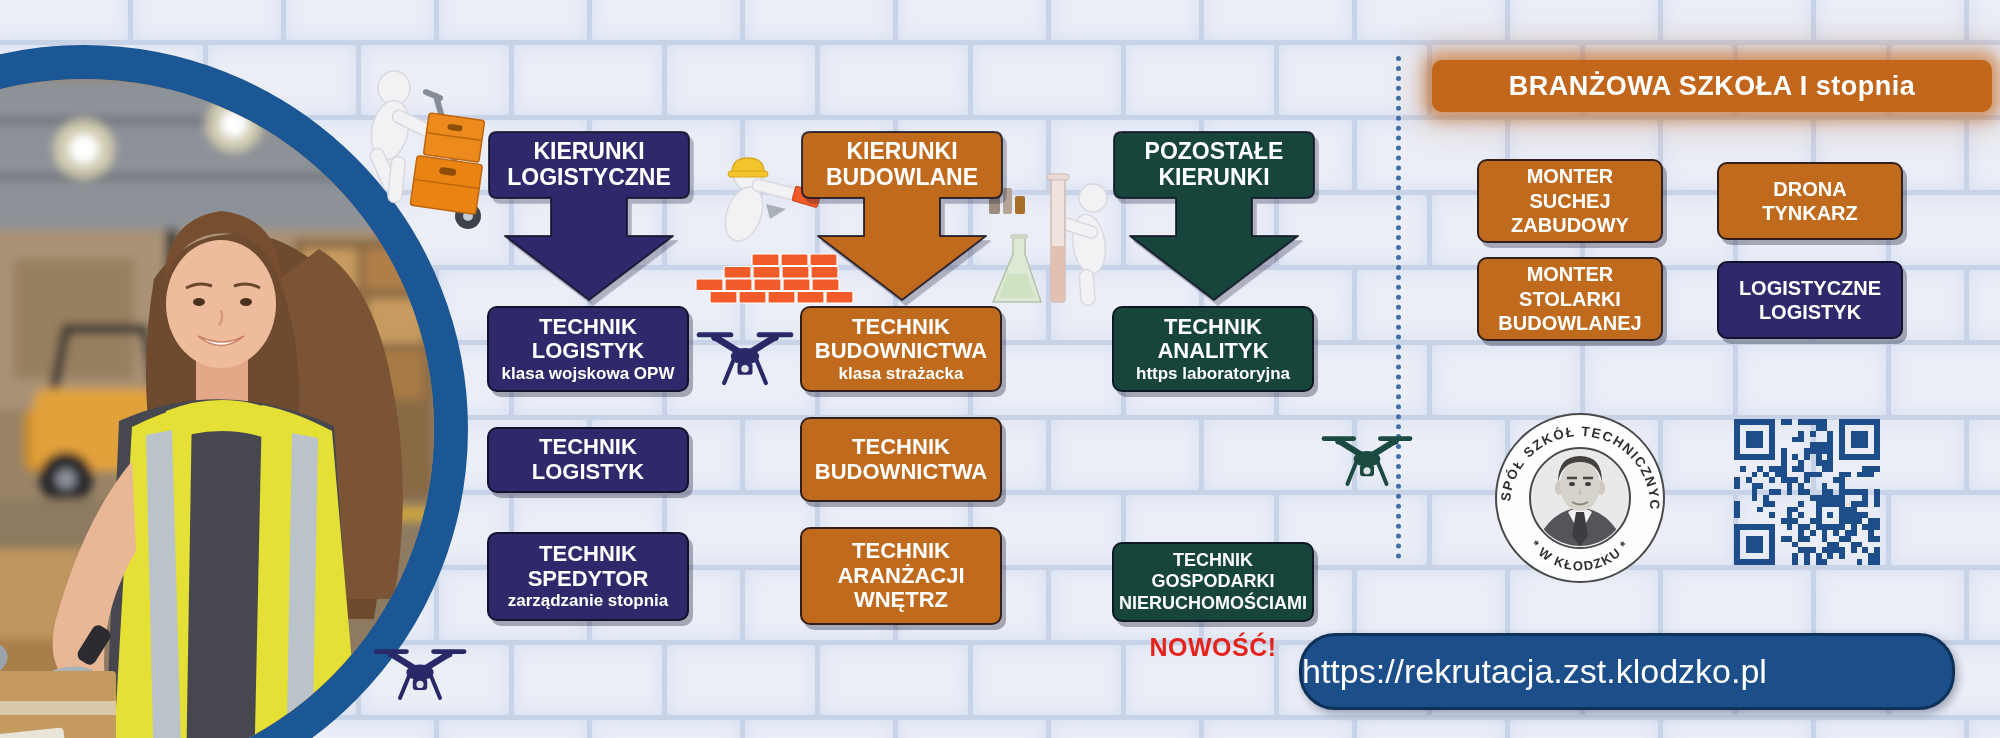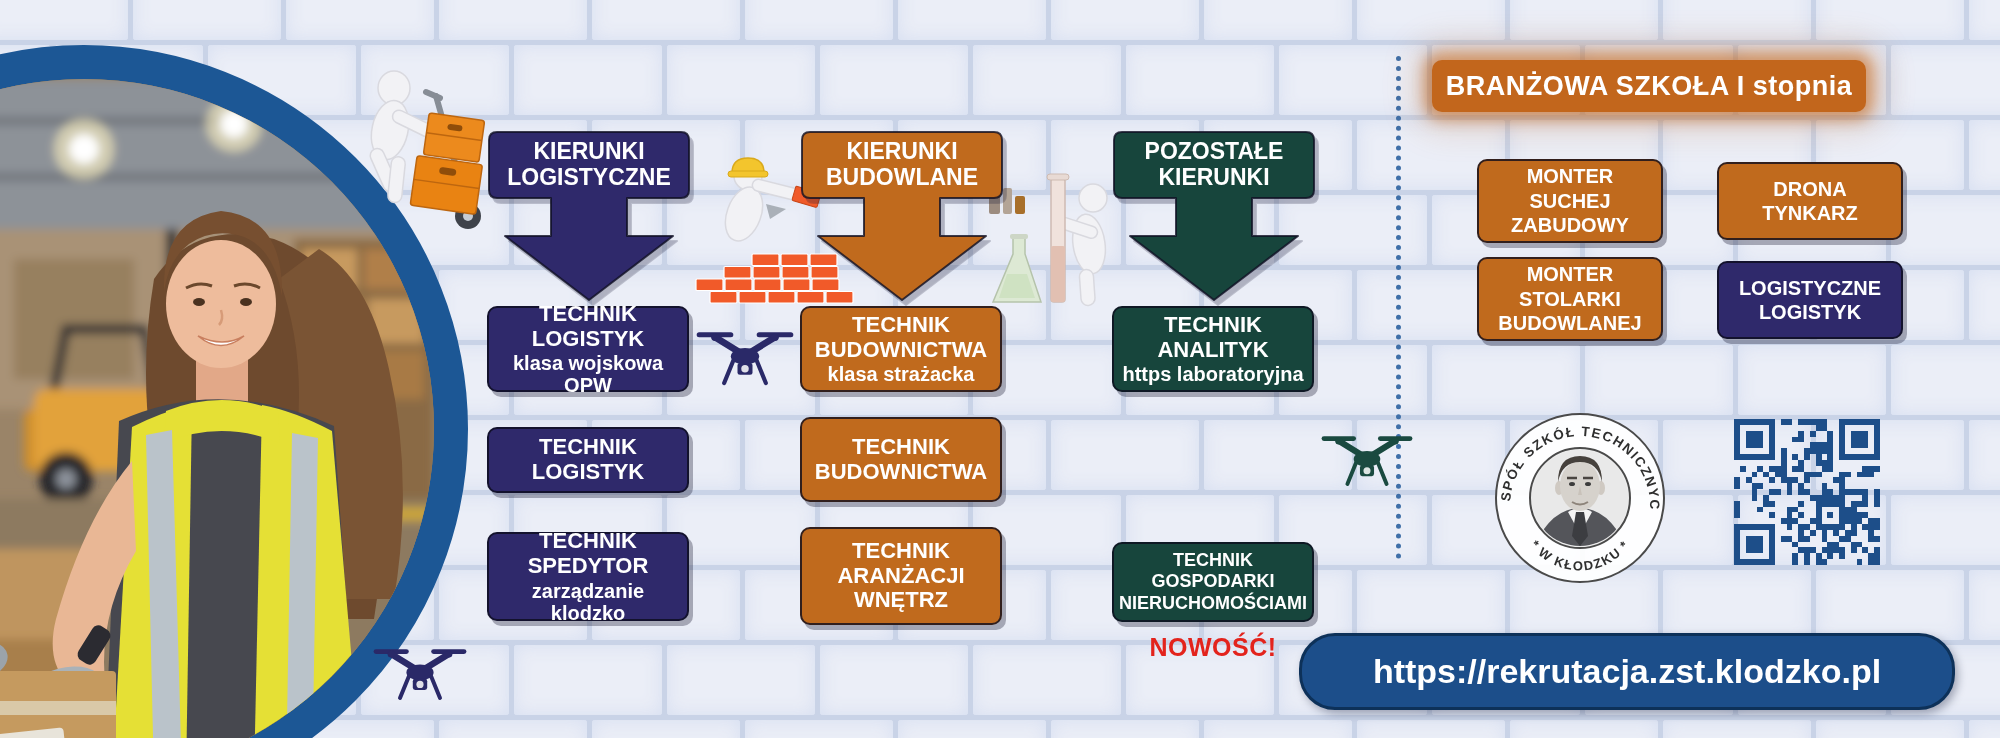--- a/index.html
+++ b/index.html
@@ -11,57 +11,57 @@
 
   .photo-circle{position:absolute;left:-300px;top:45px;width:700px;height:700px;
                 border:34px solid #1c5795;border-radius:50%;overflow:hidden;background:#7a6a55;z-index:2;}
 
   .fig{position:absolute;z-index:2;}
 
   .spray{position:absolute;display:flex;align-items:center;justify-content:center;background:#c2661c;
          color:#fff;font-weight:bold;border-radius:10px;z-index:3;letter-spacing:.5px;
          box-shadow:0 0 14px 8px rgba(194,102,28,.55),0 0 34px 16px rgba(194,102,28,.22);}
   #spray-tech{left:497px;top:33px;width:523px;height:64px;font-size:34px;}
-  #spray-bran{left:1432px;top:60px;width:434px;height:52px;font-size:27px;}
+  #spray-bran{left:1432px;top:60px;width:560px;height:52px;font-size:27px;}
 
   .colhead{position:absolute;width:204px;height:172px;z-index:2;}
   .colhead svg{position:absolute;left:0;top:0;filter:drop-shadow(4px 5px 0 rgba(25,25,55,.28));}
   .colhead-text{position:absolute;left:0;top:6px;width:204px;height:58px;display:flex;align-items:center;
                 justify-content:center;color:#fff;font-weight:bold;font-size:23px;line-height:1.12;text-align:center;}
   .ml{white-space:pre-line;}
 
   .pill{position:absolute;display:flex;flex-direction:column;align-items:center;justify-content:center;
         border-radius:10px;border:2px solid rgba(12,12,30,.8);color:#fff;font-weight:bold;text-align:center;
         z-index:2;box-shadow:4px 5px 0 rgba(20,20,45,.32);padding:2px 4px;box-sizing:border-box;}
   .navy{background:#2f296b;}
   .orange{background:#c06a1d;}
   .green{background:#17453c;}
   .ptitle{font-size:22px;line-height:1.12;}
-  .psub{font-size:20px;line-height:1.1;margin-top:1px;text-align:center;}
+  .psub{font-size:17px;line-height:1.1;margin-top:1px;text-align:center;}
   .f18 .ptitle{font-size:18px;line-height:1.2;}
   .f17 .ptitle{font-size:17px;line-height:1.2;}
   .f20 .ptitle{font-size:20px;line-height:1.22;}
 
   .droneicon{position:absolute;z-index:2;}
 
   #legend{position:absolute;left:372px;top:645px;display:flex;align-items:center;gap:14px;z-index:2;}
   #legend-text{color:#262668;font-weight:bold;font-size:19px;}
 
   #novelty{position:absolute;left:1112px;top:633px;width:202px;text-align:center;color:#e3231c;
            font-weight:bold;font-size:25px;z-index:2;letter-spacing:.5px;}
 
   #separator{position:absolute;left:1396px;top:56px;height:503px;border-left:5px dotted #3f6fa8;z-index:1;}
 
   #seal{position:absolute;left:1494px;top:412px;z-index:2;}
   .sealtext{fill:#2f2f2f;font-weight:bold;letter-spacing:1.5px;}
   #qr{position:absolute;left:1734px;top:419px;width:146px;height:146px;z-index:2;}
 
   #urlpill{position:absolute;left:1299px;top:633px;width:656px;height:77px;background:#1c4e8a;
-           border:3px solid #0d3159;border-radius:36px;display:flex;align-items:center;justify-content:center;
-           color:#fff;font-weight:bold;font-size:34px;z-index:3;box-shadow:3px 4px 8px rgba(20,30,60,.35);box-sizing:border-box;}
+           border:3px solid #0d3159;border-radius:36px;display:flex;align-items:center;justify-content:flex-start;
+           color:#fff;font-weight:normal;font-size:34px;z-index:3;box-shadow:3px 4px 8px rgba(20,30,60,.35);box-sizing:border-box;}
 </style>
 </head>
 <body>
 
 <svg width="0" height="0" style="position:absolute" aria-hidden="true">
   <defs>
     <g id="drone-shape">
       <rect x="2" y="5" width="44" height="6" rx="3" fill="currentColor"></rect>
       <rect x="74" y="5" width="44" height="6" rx="3" fill="currentColor"></rect>
       <circle cx="24" cy="11" r="4.5" fill="currentColor"></circle>
@@ -399,21 +399,21 @@
 LOGISTYK</span>
     <span class="psub">klasa wojskowa OPW</span>
   </div>
   <div class="pill navy" style="left:487px;top:427px;width:202px;height:66px">
     <span class="ptitle ml">TECHNIK
 LOGISTYK</span>
   </div>
   <div class="pill navy" style="left:487px;top:532px;width:202px;height:89px">
     <span class="ptitle ml">TECHNIK
 SPEDYTOR</span>
-    <span class="psub">zarządzanie klodzko</span>
+    <span class="psub">zarządzanie stopnia</span>
   </div>
 
   <div class="pill orange" style="left:800px;top:306px;width:202px;height:86px">
     <span class="ptitle ml">TECHNIK
 BUDOWNICTWA</span>
     <span class="psub">klasa strażacka</span>
   </div>
   <div class="pill orange" style="left:800px;top:417px;width:202px;height:85px">
     <span class="ptitle ml">TECHNIK
 BUDOWNICTWA</span>

